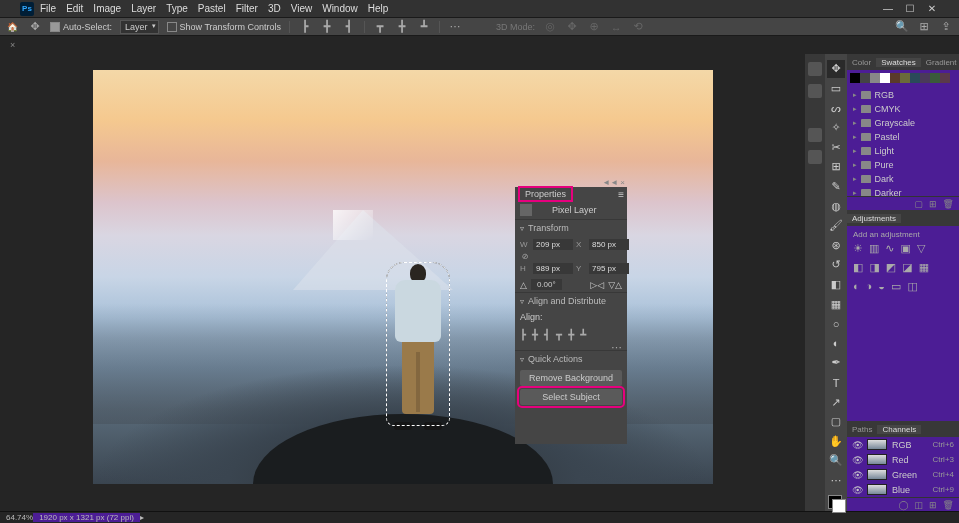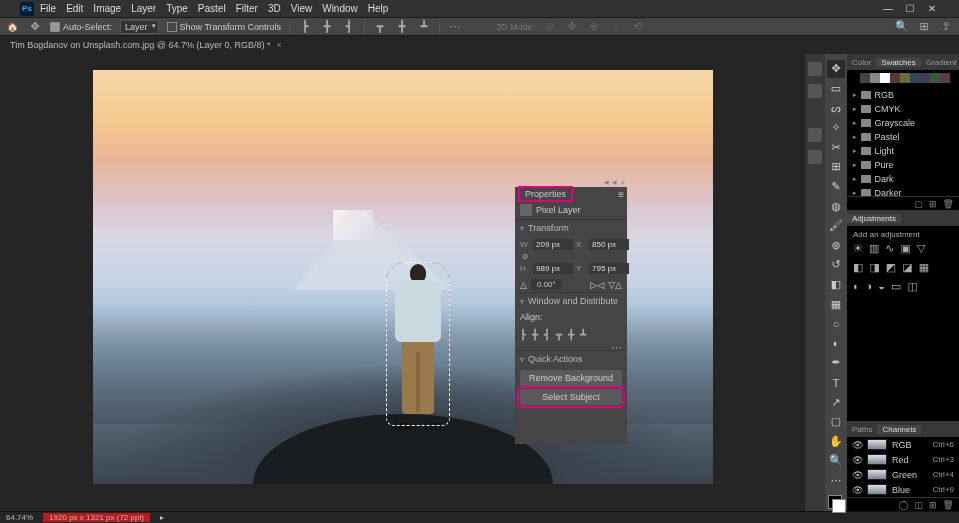--- a/index.html
+++ b/index.html
@@ -39,60 +39,60 @@
 .person .shoes{position:absolute;bottom:-6px;left:8px;width:44px;height:10px}
 .person .shoes::before,.person .shoes::after{content:"";position:absolute;bottom:0;width:18px;height:8px;background:#151515;border-radius:3px}
 .person .shoes::before{left:-2px}
 .person .shoes::after{right:-2px}
 .sel-outline{position:absolute;left:293px;bottom:58px;width:64px;height:164px;border:1px dashed #000;border-radius:18px 18px 8px 8px;outline:1px dashed #fff;outline-offset:-1px;pointer-events:none}
 .proppanel{position:absolute;right:178px;top:133px;width:112px;background:#454545;font-size:9px;color:#ccc}
 .proppanel .hdr{height:14px;display:flex;align-items:center;padding:0 3px;background:#454545}
 .proppanel .tabhdr{display:inline-block;padding:1px 5px;border:2px solid #e6007e;font-size:9px}
 .proppanel .hdr .menubtn{margin-left:auto;font-size:10px}
 .proppanel .hdrctl{position:absolute;top:-9px;right:2px;font-size:8px;color:#888}
-.proppanel .row{padding:3px 5px;display:flex;align-items:center;gap:4px}
+.proppanel .row{padding:3px 5px;display:flex;align-items:center;gap:20px}
 .proppanel .rowico{width:12px;height:12px;background:#666;display:inline-block}
 .proppanel .sect{padding:3px 5px;border-top:1px solid #383838;color:#bbb;display:flex;align-items:center;gap:4px}
 .proppanel .sect::before{content:"▿";font-size:8px}
 .proppanel .grid{display:grid;grid-template-columns:10px 40px 10px 40px;gap:2px 3px;padding:3px 5px;align-items:center;font-size:8px}
 .proppanel .grid .fld{background:#383838;padding:1px 3px;color:#ddd}
 .proppanel .grid .lbl{color:#999}
 .proppanel .rotrow{display:flex;align-items:center;gap:4px;padding:2px 5px}
 .proppanel .rotrow .fld{background:#383838;padding:1px 6px;font-size:8px}
 .proppanel .icons{display:flex;gap:6px;padding:4px 5px;font-size:10px;color:#aaa}
 .proppanel .btn{margin:3px 5px;background:#5a5a5a;padding:3px 0;text-align:center;border-radius:2px;cursor:pointer;font-size:9px}
 .proppanel .btn.hl{outline:2px solid #e6007e;outline-offset:1px}
 .proppanel .dots{text-align:right;padding:0 5px;color:#aaa;font-size:11px;line-height:6px}
 .collapsed{width:20px;background:#383838;display:flex;flex-direction:column;align-items:center;padding-top:8px;gap:8px}
 .collapsed .slot{width:14px;height:14px;background:#555;border-radius:2px}
 .tools{width:22px;background:#454545;display:flex;flex-direction:column;align-items:center;padding-top:6px;gap:2px}
 .tools .t{width:18px;height:18px;display:flex;align-items:center;justify-content:center;color:#ccc;font-size:11px;cursor:pointer}
 .tools .t.active{background:#2a2a2a}
 .tools .swatch{margin-top:4px;width:16px;height:16px;position:relative}
 .tools .swatch::before{content:"";position:absolute;width:12px;height:12px;background:#000;border:1px solid #888;left:0;top:0}
 .tools .swatch::after{content:"";position:absolute;width:12px;height:12px;background:#fff;border:1px solid #888;right:-2px;bottom:-2px}
-.rpanel{width:112px;background:#000000;display:flex;flex-direction:column;font-size:9px;color:#ccc}
+.rpanel{width:112px;background:#4c1d95;display:flex;flex-direction:column;font-size:9px;color:#ccc}
 .rpanel .tabs{height:16px;background:#383838;display:flex;align-items:center;font-size:8px;color:#999}
 .rpanel .tabs span{padding:0 5px;cursor:pointer}
 .rpanel .tabs span.active{color:#ddd;background:#454545}
 .rpanel .swatchrow{display:flex;padding:3px;gap:0}
 .rpanel .swatchrow .sw{width:10px;height:10px}
 .rpanel .folderlist{padding:2px 0;max-height:110px}
 .rpanel .folderlist .fi{display:flex;align-items:center;gap:4px;padding:2px 6px;font-size:9px}
 .rpanel .folderlist .fi::before{content:"▸";font-size:7px;color:#888}
 .rpanel .folderlist .fico{width:10px;height:8px;background:#888;border-radius:1px 1px 0 0}
 .rpanel .panelfoot{height:14px;border-top:1px solid #333;display:flex;justify-content:flex-end;align-items:center;gap:6px;padding:0 5px;font-size:9px;color:#888}
 .rpanel .adjust{padding:4px 6px}
 .rpanel .adjust .arow{display:flex;gap:6px;padding:3px 0;font-size:11px;color:#aaa}
 .rpanel .chanlist .ch{display:flex;align-items:center;gap:5px;padding:2px 5px;font-size:9px}
 .rpanel .chanlist .ch .eye{width:10px;font-size:9px}
 .rpanel .chanlist .ch .thumb{width:20px;height:11px;background:linear-gradient(to bottom,#ddd,#789);border:1px solid #222}
 .rpanel .chanlist .ch .sc{margin-left:auto;color:#999;font-size:8px}
-.statusbar{height:12px;background:#252525;border-top:1px solid #111;display:flex;align-items:center;padding:0 6px;font-size:8px;color:#bbb;gap:10px}
-.statusbar .docinfo{background:#b91c1c;padding:0 6px}
+.statusbar{height:12px;background:#252525;border-top:1px solid #111;display:flex;align-items:center;padding:0 6px;font-size:8px;color:#bbb;}
+.statusbar .docinfo{background:#4c1d95;padding:0 6px}
 </style>
 </head>
 <body>
 
 <div class="topbar">
   <div class="logo">Ps</div>
   <div class="menu">
     <span>File</span>
     <span>Edit</span>
     <span>Image</span>
@@ -141,21 +141,20 @@
   <div class="iconbtn" style="color:#666">⟲</div>
   <div class="right">
     <div class="iconbtn">🔍</div>
     <div class="iconbtn">⊞</div>
     <div class="iconbtn">⇪</div>
   </div>
 </div>
 
 <div class="tabbar">
   <div class="tab">
-    <span>Tim Bogdanov on Unsplash.com.jpg @ 64.7% (Layer 0, RGB/8) *</span>
     <span class="close">×</span>
   </div>
 </div>
 
 <div class="mainrow">
 
   <div class="canvas">
     <div class="img">
       <div class="mountain"></div>
       <div class="ridge1"></div>
@@ -197,21 +196,21 @@
         <span class="lbl">Y</span>
           <span class="fld">795 px</span>
       </div>
       <div class="rotrow">
         <span>△</span>
         <span class="fld">0.00°</span>
         <span style="margin-left:auto">▷◁</span>
         <span>▽△</span>
       </div>
       <div class="sect">
-          <span>Window and Distribute</span>
+          <span>Align and Distribute</span>
         </div>
       <div class="row">
           <span>Align:</span>
         </div>
       <div class="icons">
         <span>┣</span>
         <span>╋</span>
         <span>┫</span>
         <span>┳</span>
         <span>╋</span>

